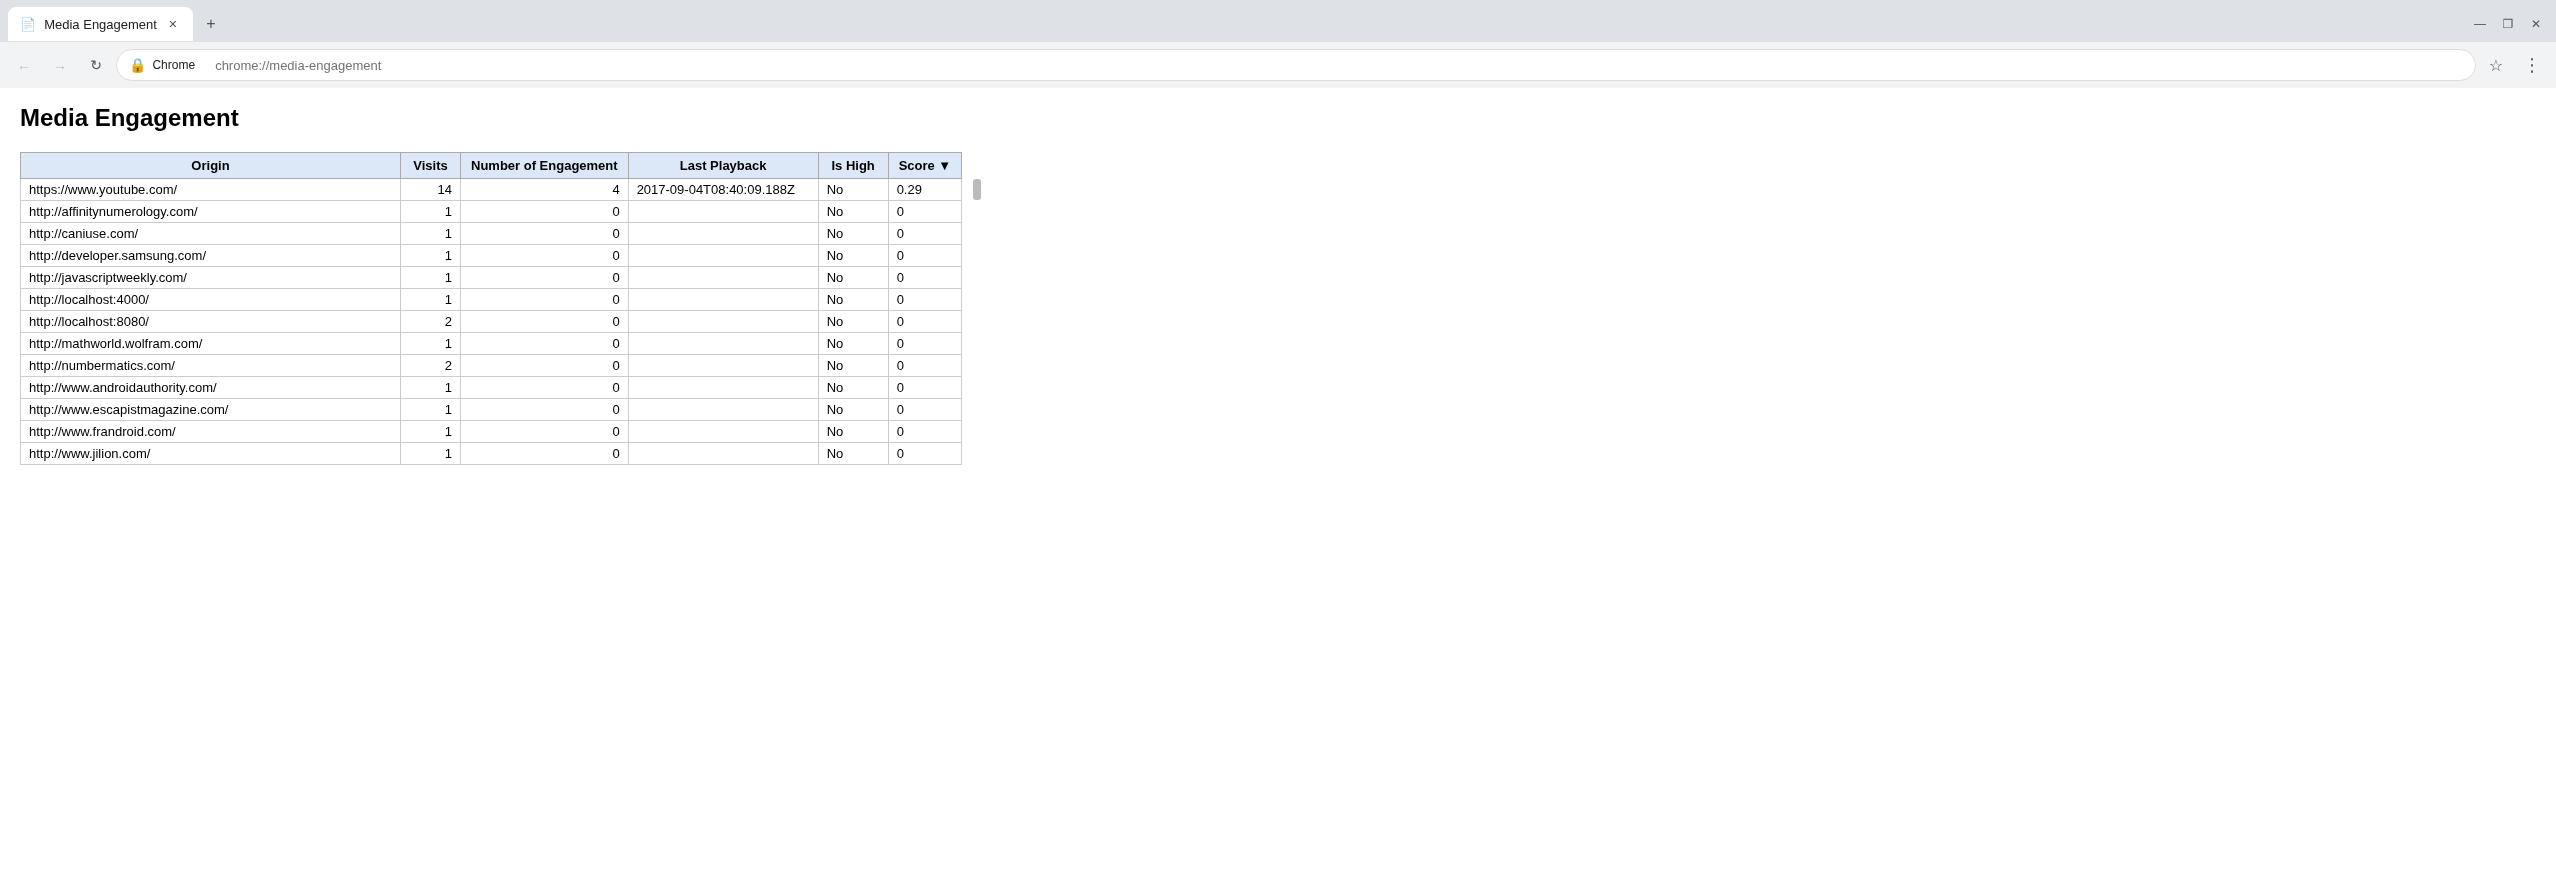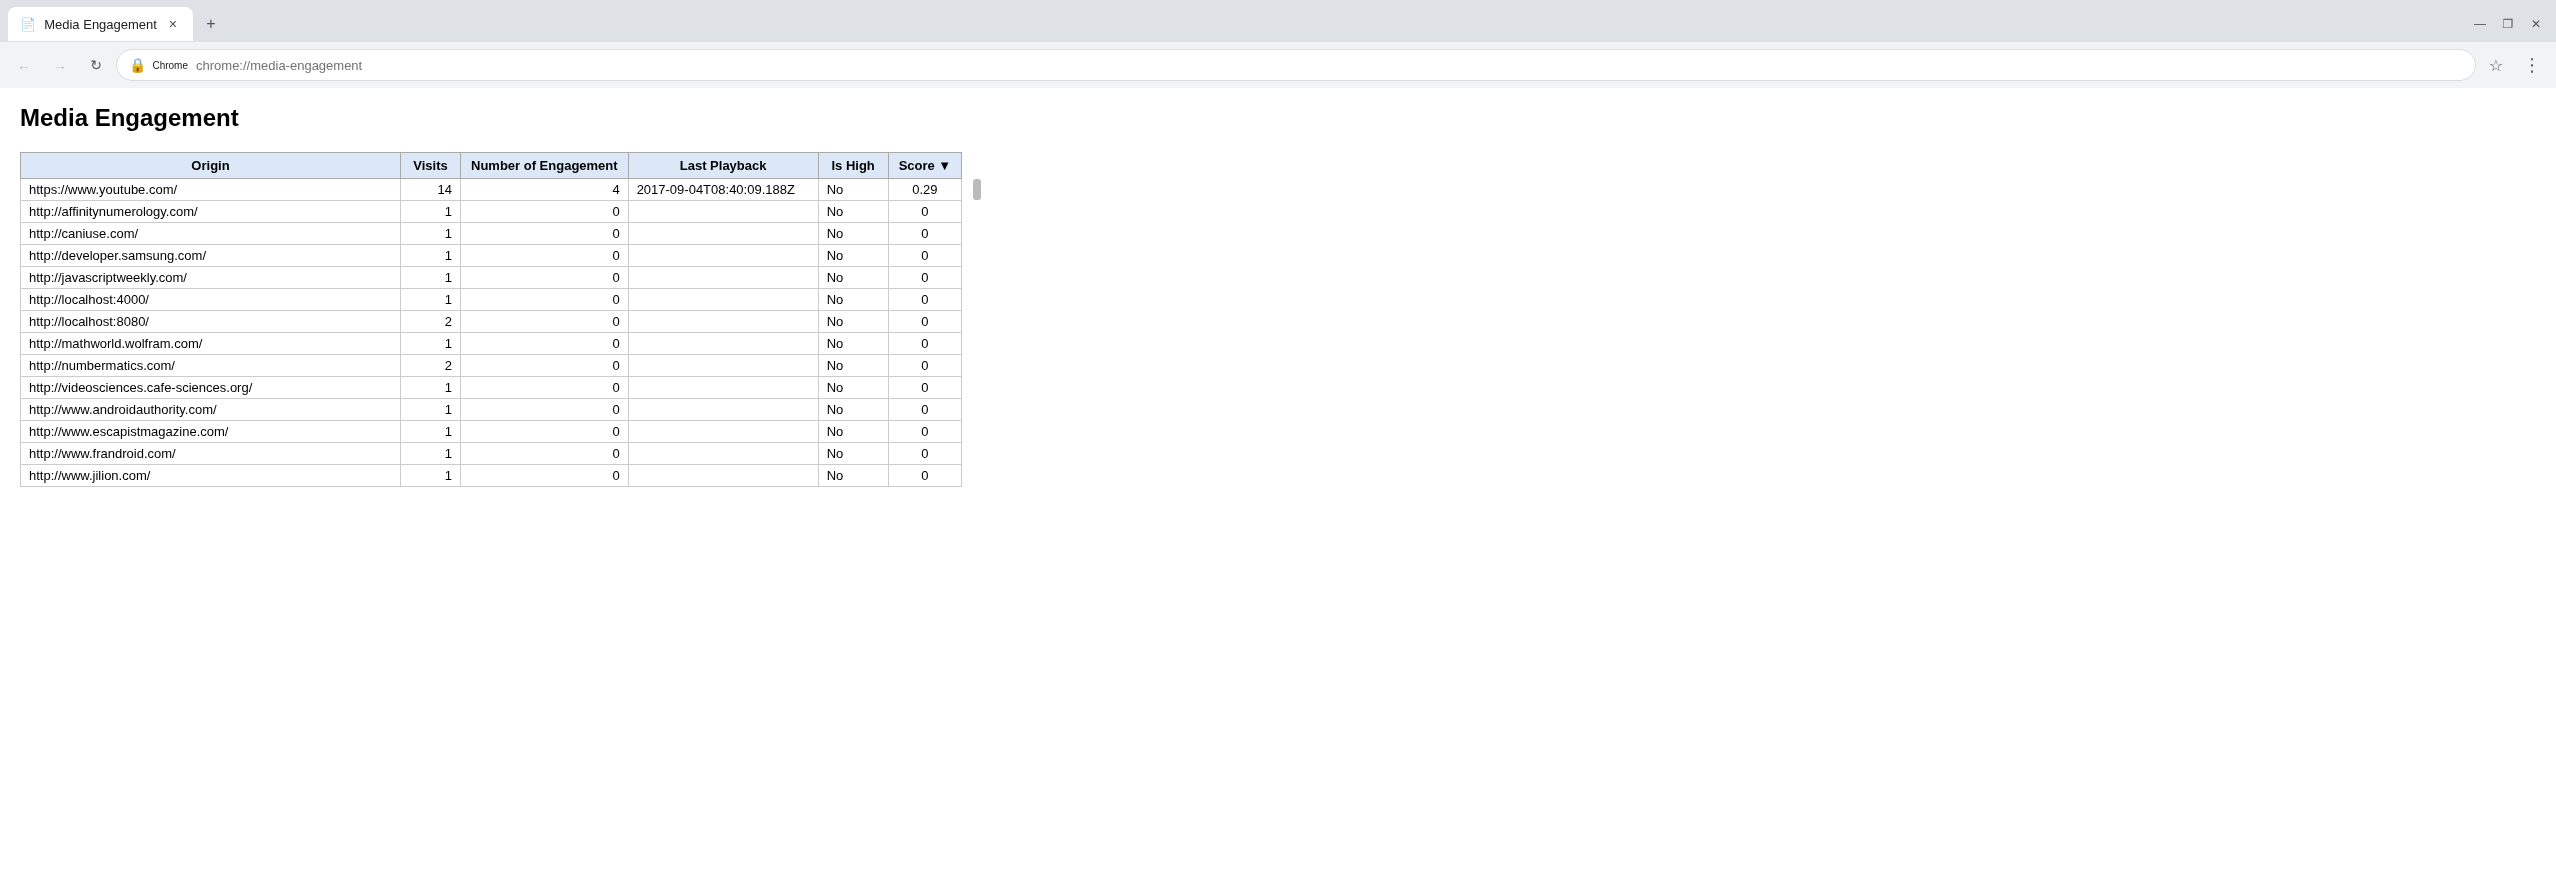--- a/index.html
+++ b/index.html
@@ -48,21 +48,21 @@
       display: flex; align-items: center; justify-content: center;
       font-size: 14px; color: #555; cursor: pointer;
     }
     .nav-btn.disabled { color: #bbb; cursor: default; }
     .address-bar {
       flex: 1; display: flex; align-items: center;
       background: #fff; border: 1px solid #ddd; border-radius: 20px;
       padding: 4px 12px; height: 32px; gap: 6px;
     }
     .address-bar-icon { font-size: 14px; color: #555; }
-    .address-label { font-size: 10px; color: #202124; font-weight: 500; margin-right: 2px; }
+    .address-label { font-size: 12px; color: #202124; font-weight: 500; margin-right: 14px; }
     .address-url { font-size: 13px; color: #737373; }
     .bookmark-btn {
       width: 32px; height: 32px; border-radius: 50%;
       display: flex; align-items: center; justify-content: center;
       font-size: 16px; color: #555; cursor: pointer;
     }
     .menu-btn {
       width: 32px; height: 32px; border-radius: 50%;
       display: flex; align-items: center; justify-content: center;
       font-size: 18px; color: #555; cursor: pointer;
@@ -90,21 +90,21 @@
     td {
       border: 1px solid #ccc;
       padding: 3px 8px;
       font-size: 13px;
     }
     td:first-child { min-width: 380px; }
     td:nth-child(2) { text-align: right; min-width: 60px; }
     td:nth-child(3) { text-align: right; min-width: 140px; }
     td:nth-child(4) { text-align: left; min-width: 190px; }
     td:nth-child(5) { text-align: left; min-width: 70px; }
-    td:nth-child(6) { text-align: center; min-width: 60px; }
+    td:nth-child(6) { text-align: left; min-width: 60px; }
     th:nth-child(6) { white-space: nowrap; }
   </style>
 </head>
 <body>
 
 <div class="browser-frame">
 
   <div class="title-bar">
     <div class="tab">
       <span class="tab-icon">📄</span>
@@ -215,28 +215,20 @@
         </tr>
         <tr>
           <td>http://numbermatics.com/</td>
           <td>2</td>
           <td>0</td>
           <td></td>
           <td>No</td>
           <td>0</td>
         </tr>
         <tr>
-          <td>http://videosciences.cafe-sciences.org/</td>
-          <td>1</td>
-          <td>0</td>
-          <td></td>
-          <td>No</td>
-          <td>0</td>
-        </tr>
-        <tr>
           <td>http://www.androidauthority.com/</td>
           <td>1</td>
           <td>0</td>
           <td></td>
           <td>No</td>
           <td>0</td>
         </tr>
         <tr>
           <td>http://www.escapistmagazine.com/</td>
           <td>1</td>

